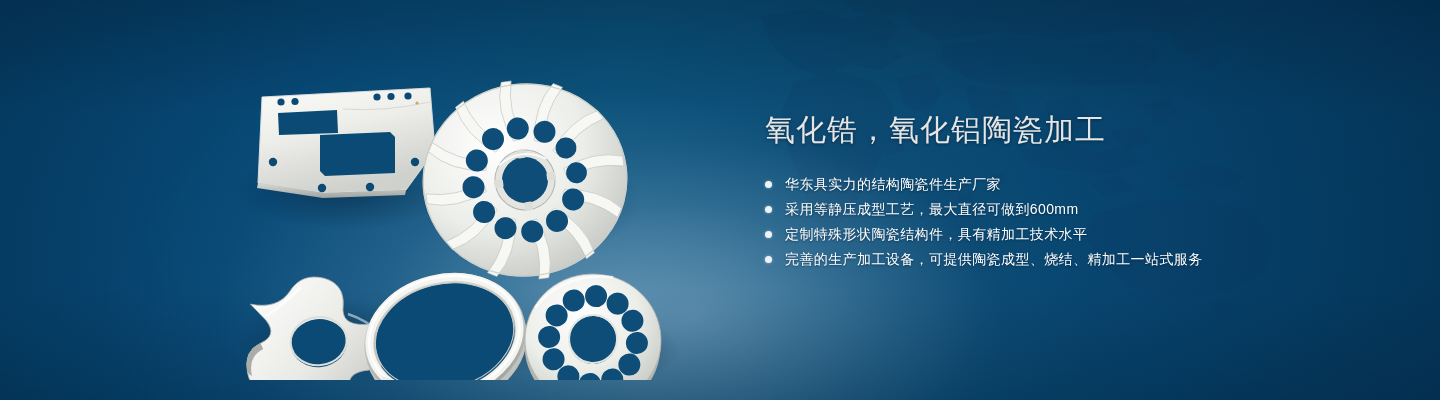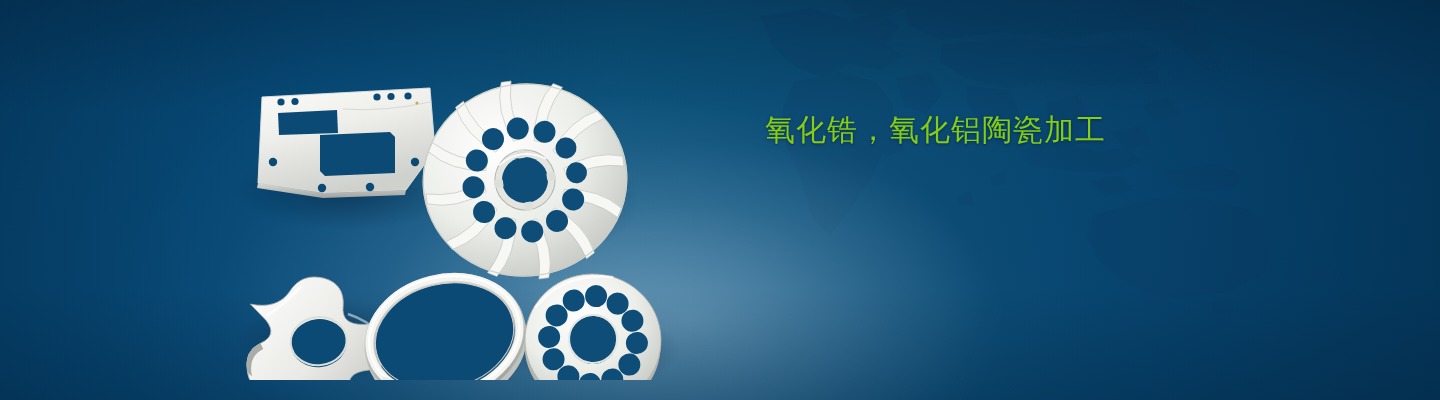--- a/index.html
+++ b/index.html
@@ -45,21 +45,21 @@
   .bg-map svg{display:block;width:100%;height:100%;}
   .bg-map path{fill:#0b3f69;}
 
   
   .products{position:absolute;left:225px;top:40px;width:480px;height:340px;}
   .products svg{display:block;width:100%;height:100%;}
 
   
   .copy{position:absolute;left:765px;top:110px;width:600px;}
   .headline{
-    color:#84cc16;
+    color:#e5e5e5;
     font-size:30px;
     line-height:40px;
     letter-spacing:1px;
     font-weight:400;
     margin:0 0 22px 0;
     text-shadow:0 1px 3px rgba(0,20,40,0.55);
     white-space:nowrap;
   }
   .bullets{list-style:none;margin:0;padding:0;}
   .bullets li{
@@ -315,15 +315,33 @@
         <circle cx="0" cy="0" r="24" fill="#0d4d78"></circle>
         <circle cx="0" cy="-1" r="24" fill="none" stroke="#e3e5e0" stroke-width="2"></circle>
 
         <path d="M-60 -28 Q-34 -66 16 -64" fill="none" stroke="#ffffff" stroke-width="2.5" opacity="0.7"></path>
       </g>
     </svg>
   </div>
 
   <div class="copy">
     <h1 class="headline">氧化锆，氧化铝陶瓷加工</h1>
+    <ul class="bullets">
+      <li>
+        <span class="dot"></span>
+        <span>华东具实力的结构陶瓷件生产厂家</span>
+      </li>
+      <li>
+        <span class="dot"></span>
+        <span>采用等静压成型工艺，最大直径可做到600mm</span>
+      </li>
+      <li>
+        <span class="dot"></span>
+        <span>定制特殊形状陶瓷结构件，具有精加工技术水平</span>
+      </li>
+      <li>
+        <span class="dot"></span>
+        <span>完善的生产加工设备，可提供陶瓷成型、烧结、精加工一站式服务</span>
+      </li>
+    </ul>
   </div>
 
 </div>
 
 </body></html>

